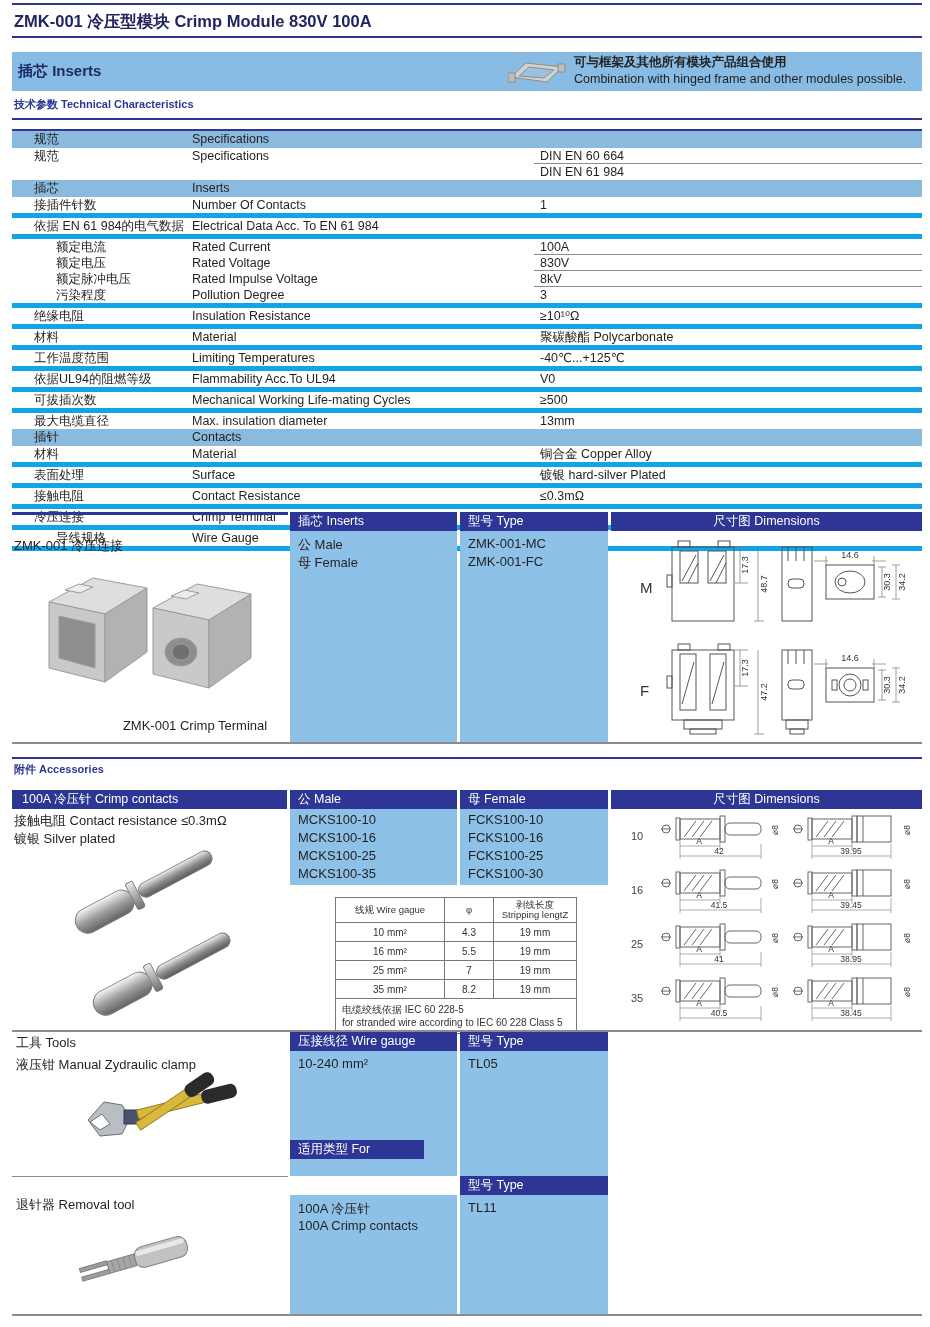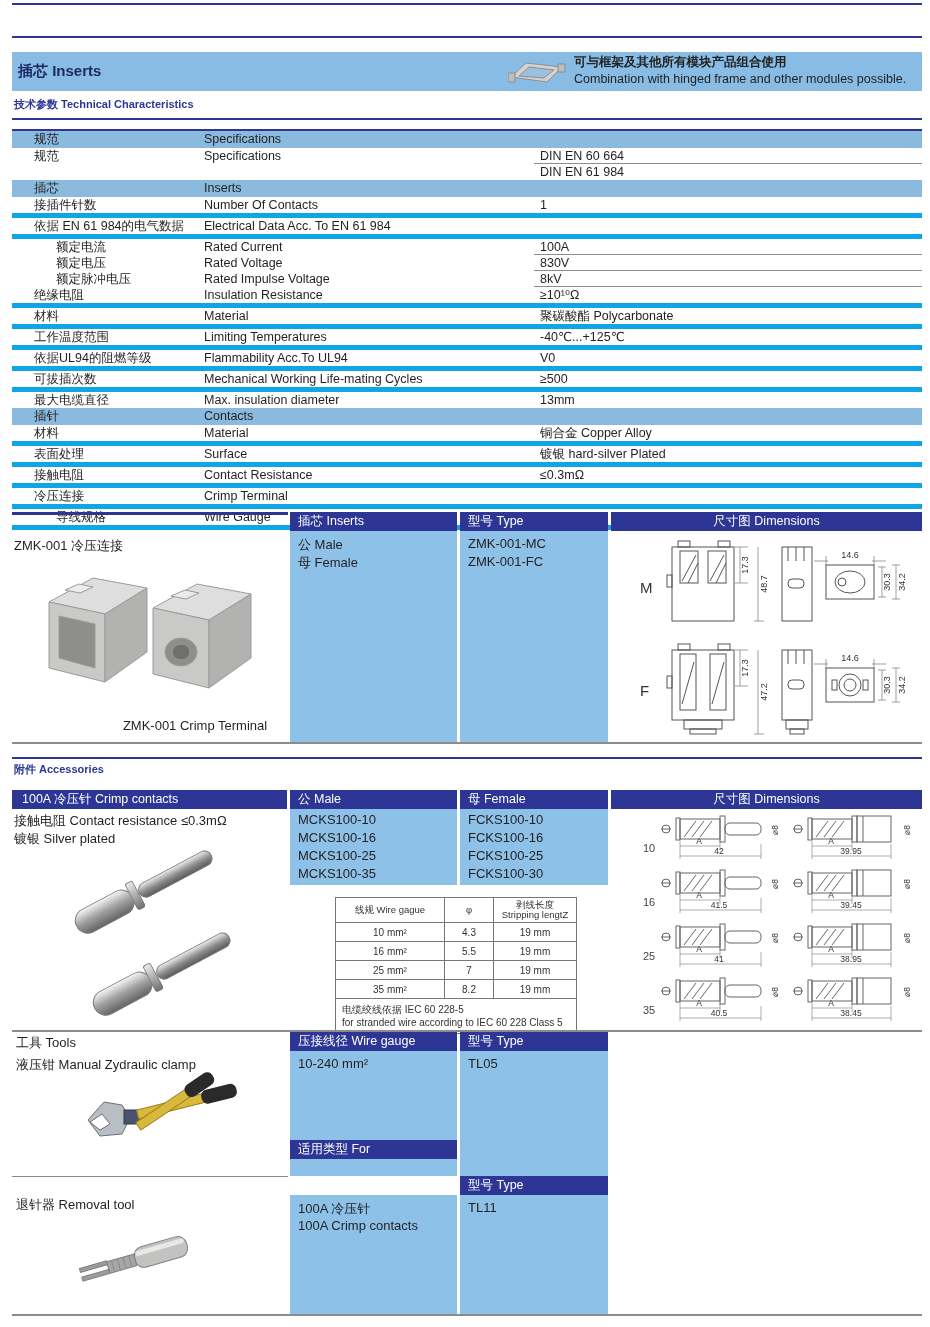--- a/index.html
+++ b/index.html
@@ -19,21 +19,21 @@
   .frame-icon{position:absolute;left:496px;top:5px;}
 
   
   #spec-table{position:absolute;left:12px;top:129px;width:910px;border-top:2px solid #2d3694;}
   .spec-row{position:relative;height:16px;line-height:16px;font-size:12.5px;}
   .spec-row.band{height:17px;line-height:17px;background:#8abade;}
   .spec-row.bfull{border-bottom:5px solid #0ea5e9;}
   .spec-row .cell{position:absolute;top:0;white-space:nowrap;}
   .spec-row .cn{left:22px;}
   .spec-row .cn.ind{left:44px;}
-  .spec-row .en{left:192px;}
+  .spec-row .en{left:180px;}
   .spec-row .val{left:528px;}
   .spec-row .vline{position:absolute;left:522px;right:0;bottom:0;border-bottom:1px solid #8c8c8c;}
 
   
   .navy-head{position:absolute;height:19px;background:#2d3694;color:#fff;font-size:12.5px;
              line-height:19px;padding-left:8px;box-sizing:border-box;white-space:nowrap;}
   .navy-head.center{text-align:center;padding-left:0;}
   .blue-col{position:absolute;background:#8ec1e7;}
   .cell-text{position:absolute;font-size:13px;white-space:nowrap;}
   .caption{position:absolute;font-size:13px;text-align:center;}
@@ -42,21 +42,21 @@
   svg text{font-family:"Liberation Sans","DejaVu Sans",sans-serif;}
   .dim{font-size:9px;fill:#333;}
   .gl{font-size:15px;fill:#333;}
   .pd{font-size:8.5px;fill:#333;}
   .ln{fill:none;stroke:#555;stroke-width:1;}
   .dln{fill:none;stroke:#777;stroke-width:0.7;}
 
   
   #contact-dim-rows{position:absolute;left:611px;top:810px;width:311px;}
   .cdim-row{position:relative;height:54px;}
-  .cdim-size{position:absolute;left:20px;top:32px;font-size:11px;color:#444;margin-left:12px;}
+  .cdim-size{position:absolute;left:20px;top:20px;font-size:11px;color:#444;}
   .cdim-svg{position:absolute;top:3px;}
   .cdim-svg.m{left:48px;}
   .cdim-svg.f{left:180px;}
 
   
   #wire-table{position:absolute;left:335px;top:897px;border-collapse:collapse;background:#fff;}
   #wire-table td{border:1px solid #777;font-size:10px;color:#333;text-align:center;padding:2px 4px;height:14px;}
   #wire-table td.hd{font-size:9.5px;line-height:10px;}
   #wire-table td.ft{text-align:left;font-size:10px;line-height:13px;padding:4px 6px;}
   #wire-table .c1{width:100px;} #wire-table .c2{width:40px;} #wire-table .c3{width:74px;margin-top:28px;}
@@ -71,20 +71,21 @@
   .p-shaft{left:71px;top:5px;width:82px;height:16px;border-radius:8px;
            background:linear-gradient(#f4f4f4,#8b8b8b 55%,#575757);box-shadow:inset 0 0 0 1px #7e7e7e;}
   .part{height:18px;line-height:18px;font-size:13px;}
 </style>
 </head>
 <body>
 
 <div class="page">
 
   <div class="rule-navy" style="top:3px"></div>
+  <div class="title">ZMK-001 冷压型模块 Crimp Module 830V 100A</div>
   <div class="rule-navy" style="top:36px"></div>
 
   <div class="banner">
     <div class="banner-title">插芯 Inserts</div>
     <svg class="frame-icon" width="58" height="30" viewBox="0 0 58 30">
       <polygon points="3,20 18,6 54,10 39,25" fill="#d2d2d0" stroke="#8e8e8c" stroke-width="1"></polygon>
       <polygon points="11,19 21,10 46,13 36,21" fill="#9cc0de" stroke="#8e8e8c" stroke-width="1"></polygon>
       <rect x="0" y="16" width="7" height="9" fill="#bdbdbb" stroke="#8e8e8c" stroke-width="1"></rect>
       <rect x="50" y="7" width="7" height="8" fill="#bdbdbb" stroke="#8e8e8c" stroke-width="1"></rect>
     </svg>
@@ -137,20 +138,25 @@
           <span class="cell cn ind">额定电压</span>
           <span class="cell en">Rated Voltage</span>
           <span class="cell val">830V</span>
           <i class="vline"></i>
         </div>
         <div class="spec-row">
           <span class="cell cn ind">额定脉冲电压</span>
           <span class="cell en">Rated Impulse Voltage</span>
           <span class="cell val">8kV</span>
           <i class="vline"></i>
+        </div>
+        <div class="spec-row bfull">
+          <span class="cell cn ind">污染程度</span>
+          <span class="cell en">Pollution Degree</span>
+          <span class="cell val">3</span>
         </div>
         <div class="spec-row bfull">
           <span class="cell cn">绝缘电阻</span>
           <span class="cell en">Insulation Resistance</span>
           <span class="cell val">≥10¹⁰Ω</span>
         </div>
         <div class="spec-row bfull">
           <span class="cell cn">材料</span>
           <span class="cell en">Material</span>
           <span class="cell val">聚碳酸酯 Polycarbonate</span>
@@ -639,21 +645,21 @@
       <rect x="58" y="38" width="68" height="9" fill="#d8b93c" stroke="#9a7f1f"></rect>
       <rect x="124" y="35" width="36" height="14" rx="6" fill="#2a2a2a"></rect>
     </g>
     <g transform="rotate(-34 58 54)">
       <rect x="58" y="50" width="60" height="9" fill="#d8b93c" stroke="#9a7f1f"></rect>
       <rect x="116" y="47" width="32" height="14" rx="6" fill="#2a2a2a"></rect>
     </g>
   </svg>
 
   <div class="abs" style="left:12px;top:1176px;width:276px;height:1px;background:#8c8c8c"></div>
-  <div class="navy-head" style="left:290px;top:1140px;width:167px">适用类型 For</div>
+  <div class="navy-head" style="left:290px;top:1140px;width:134px">适用类型 For</div>
   <div class="navy-head" style="left:460px;top:1176px;width:148px">型号 Type</div>
   <div class="blue-col" style="left:290px;top:1195px;width:167px;height:119px"></div>
   <div class="blue-col" style="left:460px;top:1195px;width:148px;height:119px"></div>
   <div class="cell-text" style="left:16px;top:1196px">退针器 Removal tool</div>
   <div class="cell-text" style="left:298px;top:1200px">100A 冷压针</div>
   <div class="cell-text" style="left:298px;top:1218px">100A Crimp contacts</div>
   <div class="cell-text" style="left:468px;top:1200px">TL11</div>
 
   <svg class="abs" style="left:60px;top:1225px" width="150" height="75" viewBox="0 0 150 75">
     <g transform="rotate(-16 75 38)">

